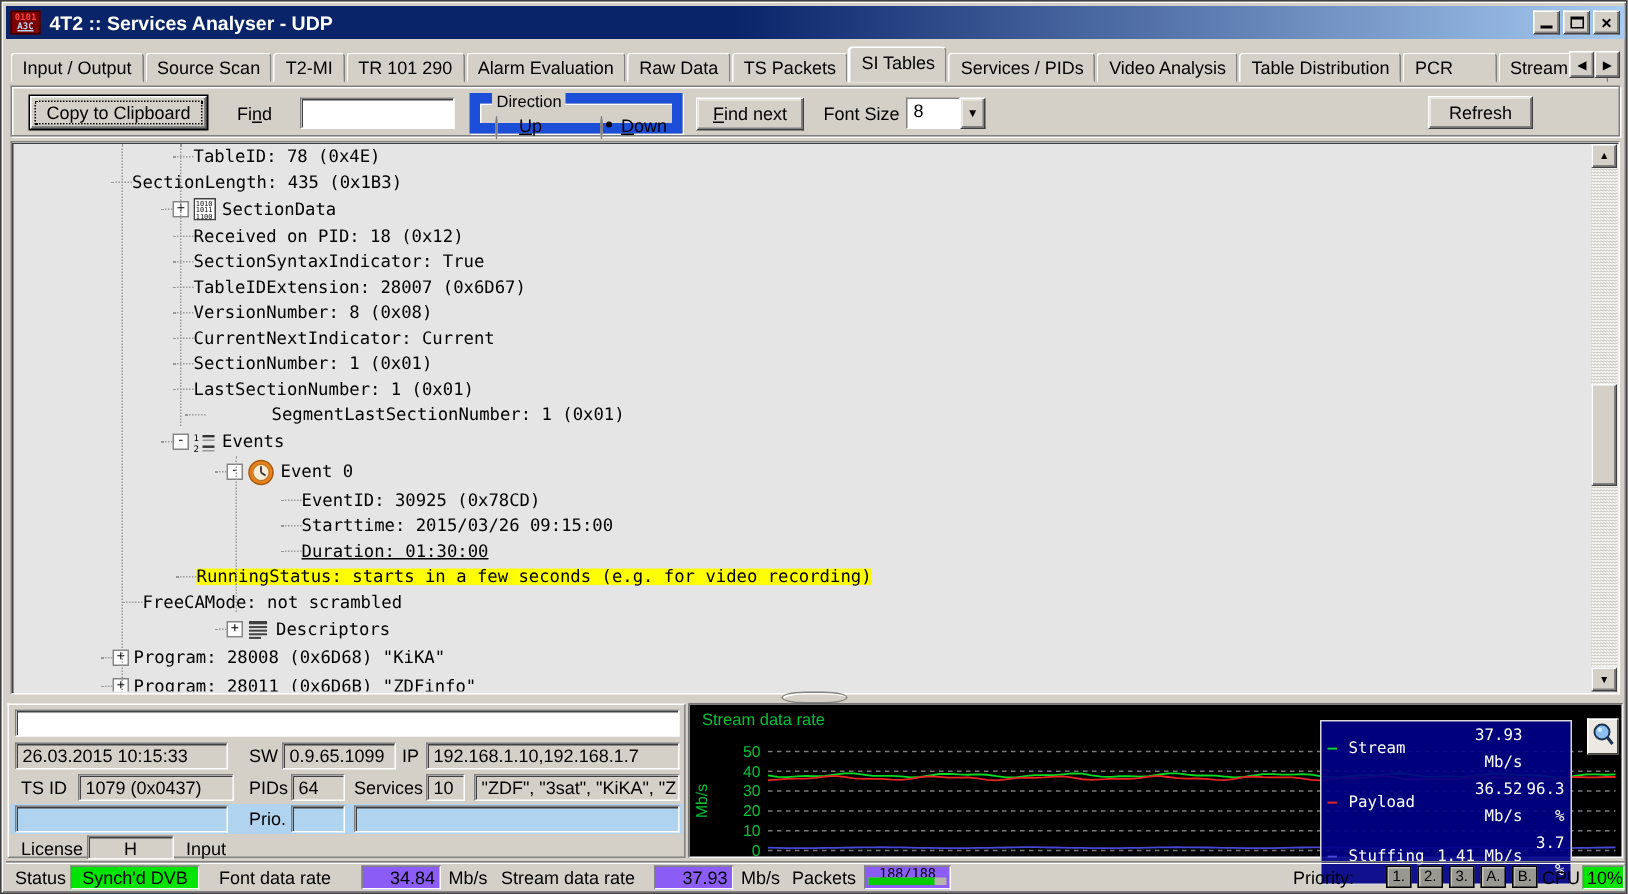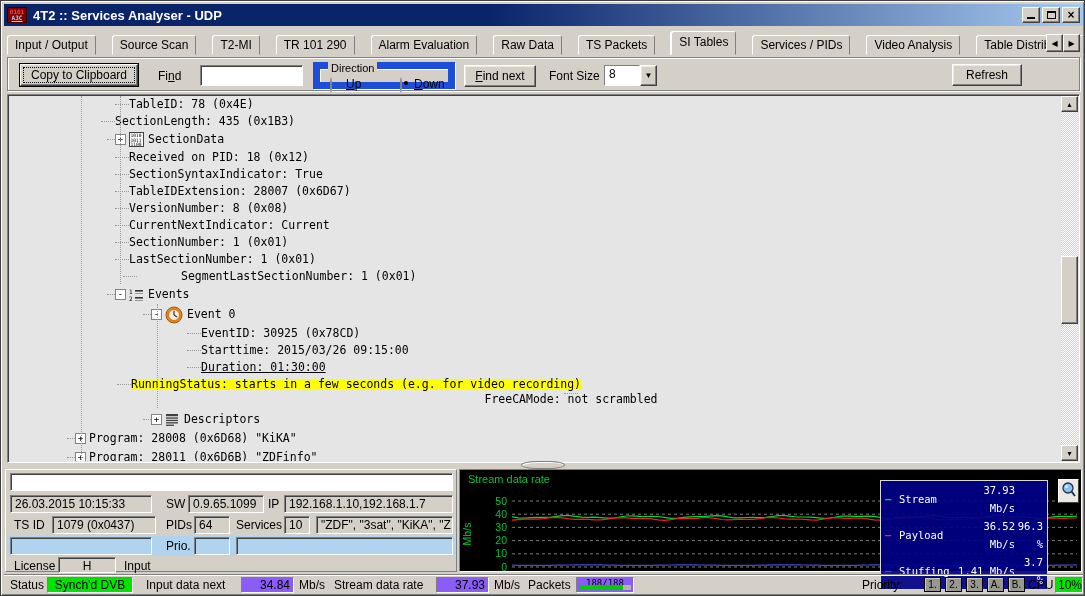--- a/index.html
+++ b/index.html
@@ -19,21 +19,21 @@
   .title-text{color:#fff;font-weight:bold;font-size:13px;margin-left:6px;white-space:nowrap;}
   .winbtns{margin-left:auto;display:flex;gap:2px;}
   .wbtn{width:18px;height:16px;background:#d4d0c8;border:1px solid;border-color:#fff #404040 #404040 #fff;
     box-shadow:inset -1px -1px 0 #808080;display:flex;align-items:center;justify-content:center;position:relative;}
   .glyph-min{position:absolute;left:4px;bottom:3px;width:8px;height:2px;background:#000;}
   .glyph-max{width:9px;height:8px;border:1px solid #000;border-top:2px solid #000;}
   .glyph-close{font:bold 12px/10px "Liberation Sans",sans-serif;}
   
   .tabbar{left:3px;top:29px;width:1079px;height:25px;display:flex;align-items:flex-end;padding-left:3px;}
   .tab{height:20px;padding:2px 7px 0 7px;background:#d4d0c8;border:1px solid;border-color:#fff #808080 #d4d0c8 #fff;
-    border-radius:3px 3px 0 0;margin-right:16px;white-space:nowrap;font-size:12px;position:relative;z-index:1;}
+    border-radius:3px 3px 0 0;margin-right:1px;white-space:nowrap;font-size:12px;position:relative;z-index:1;}
   .tab.active{height:24px;padding-top:3px;font-size:12px;z-index:3;border-bottom:1px solid #d4d0c8;
     box-shadow:-1px 0 0 #fff;}
   .tabspin{position:absolute;right:2px;bottom:2px;display:flex;z-index:5;}
   .spinbtn{width:17px;height:18px;background:#d4d0c8;border:1px solid;border-color:#fff #404040 #404040 #fff;
     box-shadow:inset -1px -1px 0 #808080;font-size:8px;display:flex;align-items:center;justify-content:center;}
   
   .toolbar{left:6px;top:56px;width:1073px;height:34px;background:#d4d0c8;
     border:1px solid #808080;box-shadow:inset 1px 1px 0 #fff, 1px 1px 0 #fff;}
   .btn{background:#d4d0c8;border:1px solid;border-color:#fff #404040 #404040 #fff;
     box-shadow:inset -1px -1px 0 #808080, inset 1px 1px 0 #ece9e2;
@@ -171,21 +171,21 @@
     </div>
     <div class="btn abs" style="left:944px;top:6px;width:70px;height:22px;">Refresh</div>
   </div>
 
   <div class="abs treepanel">
     <div class="treebody" id="treebody">
       <div class="guide" style="left:72px;top:0;height:366px;"></div>
       <div class="guide" style="left:111px;top:0;height:188px;"></div>
       <div class="guide" style="left:148px;top:208px;height:104px;"></div>
     <div class="tree-row" style="height: 17px; padding-left: 106px;"><span class="leader" style="width: 14px;"></span><span class="tlabel">TableID: 78 (0x4E)</span></div>
-        <div class="tree-row" style="height: 17px; padding-left: 92px;"><span class="leader" style="width: 14px;"></span><span class="tlabel">SectionLength: 435 (0x1B3)</span></div>
+        <div class="tree-row" style="height: 17px; padding-left: 65px;"><span class="leader" style="width: 14px;"></span><span class="tlabel">SectionLength: 435 (0x1B3)</span></div>
         <div class="tree-row" style="height: 19px; padding-left: 98px;"><span class="leader" style="width: 8px;"></span><span class="exp">+</span><span class="ticon"><svg width="15" height="15">
               <rect x="0.5" y="0.5" width="14" height="14" fill="#fff" stroke="#404040"></rect>
               <text x="1.5" y="5" font-size="4.6" font-family="DejaVu Sans Mono,monospace" fill="#000">1010</text>
               <text x="1.5" y="9.6" font-size="4.6" font-family="DejaVu Sans Mono,monospace" fill="#000">1011</text>
               <text x="1.5" y="14" font-size="4.6" font-family="DejaVu Sans Mono,monospace" fill="#000">1100</text>
             </svg></span><span class="tlabel">SectionData</span></div>
         <div class="tree-row" style="height: 17px; padding-left: 106px;"><span class="leader" style="width: 14px;"></span><span class="tlabel">Received on PID: 18 (0x12)</span></div>
         <div class="tree-row" style="height: 17px; padding-left: 106px;"><span class="leader" style="width: 14px;"></span><span class="tlabel">SectionSyntaxIndicator: True</span></div>
         <div class="tree-row" style="height: 17px; padding-left: 106px;"><span class="leader" style="width: 14px;"></span><span class="tlabel">TableIDExtension: 28007 (0x6D67)</span></div>
         <div class="tree-row" style="height: 17px; padding-left: 106px;"><span class="leader" style="width: 14px;"></span><span class="tlabel">VersionNumber: 8 (0x08)</span></div>
@@ -204,21 +204,21 @@
         <div class="tree-row" style="height: 21px; padding-left: 134px;"><span class="leader" style="width: 8px;"></span><span class="exp">-</span><span class="ticon"><svg width="18" height="18">
               <circle cx="9" cy="9" r="8" fill="#e8821e" stroke="#a85a10"></circle>
               <circle cx="9" cy="9" r="5.5" fill="#f8ecd8" stroke="#c87820"></circle>
               <line x1="9" y1="9" x2="9" y2="4.8" stroke="#333" stroke-width="1.2"></line>
               <line x1="9" y1="9" x2="12" y2="11" stroke="#333" stroke-width="1.2"></line>
             </svg></span><span class="tlabel">Event 0</span></div>
         <div class="tree-row" style="height: 17px; padding-left: 178px;"><span class="leader" style="width: 14px;"></span><span class="tlabel">EventID: 30925 (0x78CD)</span></div>
         <div class="tree-row" style="height: 17px; padding-left: 178px;"><span class="leader" style="width: 14px;"></span><span class="tlabel">Starttime: 2015/03/26 09:15:00</span></div>
         <div class="tree-row" style="height: 17px; padding-left: 178px; text-decoration: underline;"><span class="leader" style="width: 14px;"></span><span class="tlabel">Duration: 01:30:00</span></div>
         <div class="tree-row" style="height: 17px; padding-left: 108px;"><span class="leader" style="width: 14px;"></span><span class="tlabel hl">RunningStatus: starts in a few seconds (e.g. for video recording)</span></div>
-        <div class="tree-row" style="height: 17px; padding-left: 72px; flex-direction: column;"><span class="leader" style="width: 14px;"></span><span class="tlabel">FreeCAMode: not scrambled</span></div>
+        <div class="tree-row" style="height: 17px; padding-left: 72px;"><span class="leader" style="width: 14px;"></span><span class="tlabel">FreeCAMode: not scrambled</span></div>
         <div class="tree-row" style="height: 19px; padding-left: 134px;"><span class="leader" style="width: 8px;"></span><span class="exp">+</span><span class="ticon"><svg width="15" height="14">
               <rect x="1" y="1" width="12" height="2.2" fill="#404040"></rect>
               <rect x="1" y="4.4" width="12" height="1.3" fill="#404040"></rect>
               <rect x="1" y="6.8" width="12" height="1.3" fill="#404040"></rect>
               <rect x="1" y="9.2" width="12" height="1.3" fill="#404040"></rect>
               <rect x="1" y="11.6" width="8" height="1.3" fill="#404040"></rect>
             </svg></span><span class="tlabel">Descriptors</span></div>
         <div class="tree-row" style="height: 19px; padding-left: 58px;"><span class="leader" style="width: 8px;"></span><span class="exp">+</span><span class="tlabel">Program: 28008 (0x6D68) "KiKA"</span></div>
         <div class="tree-row" style="height: 19px; padding-left: 58px;"><span class="leader" style="width: 8px;"></span><span class="exp">+</span><span class="tlabel">Program: 28011 (0x6D6B) "ZDFinfo"</span></div>
       </div>
@@ -304,21 +304,21 @@
         <circle cx="8" cy="7" r="5" fill="#8cc0ee" stroke="#203050" stroke-width="1.3"></circle>
         <circle cx="6.5" cy="5.5" r="1.5" fill="#d8ecff" stroke="none"></circle>
         <line x1="11.5" y1="10.5" x2="15" y2="15" stroke="#203050" stroke-width="2"></line>
       </svg>
     </div>
   </div>
 
   <div class="abs statusbar">
     <span class="sblbl" style="left:6px;">Status</span>
     <div class="sbfld green" style="left:43px;width:86px;">Synch'd DVB</div>
-    <span class="sblbl" style="left:142px;">Input data next</span>
+    <span class="sblbl" style="left:142px;">Font data rate</span>
     <div class="sbfld num" style="left:237px;width:53px;">34.84</div>
     <span class="sblbl" style="left:295px;">Mb/s</span>
     <span class="sblbl" style="left:330px;">Stream data rate</span>
     <div class="sbfld num" style="left:432px;width:53px;">37.93</div>
     <span class="sblbl" style="left:490px;">Mb/s</span>
     <span class="sblbl" style="left:524px;">Packets</span>
     <div class="sbfld" style="left:572px;width:58px;padding:0;">
       <span class="pkt-txt">188/188</span>
       <span class="pkt-track">
           <span class="pkt-bar" style="display:block;"></span>

